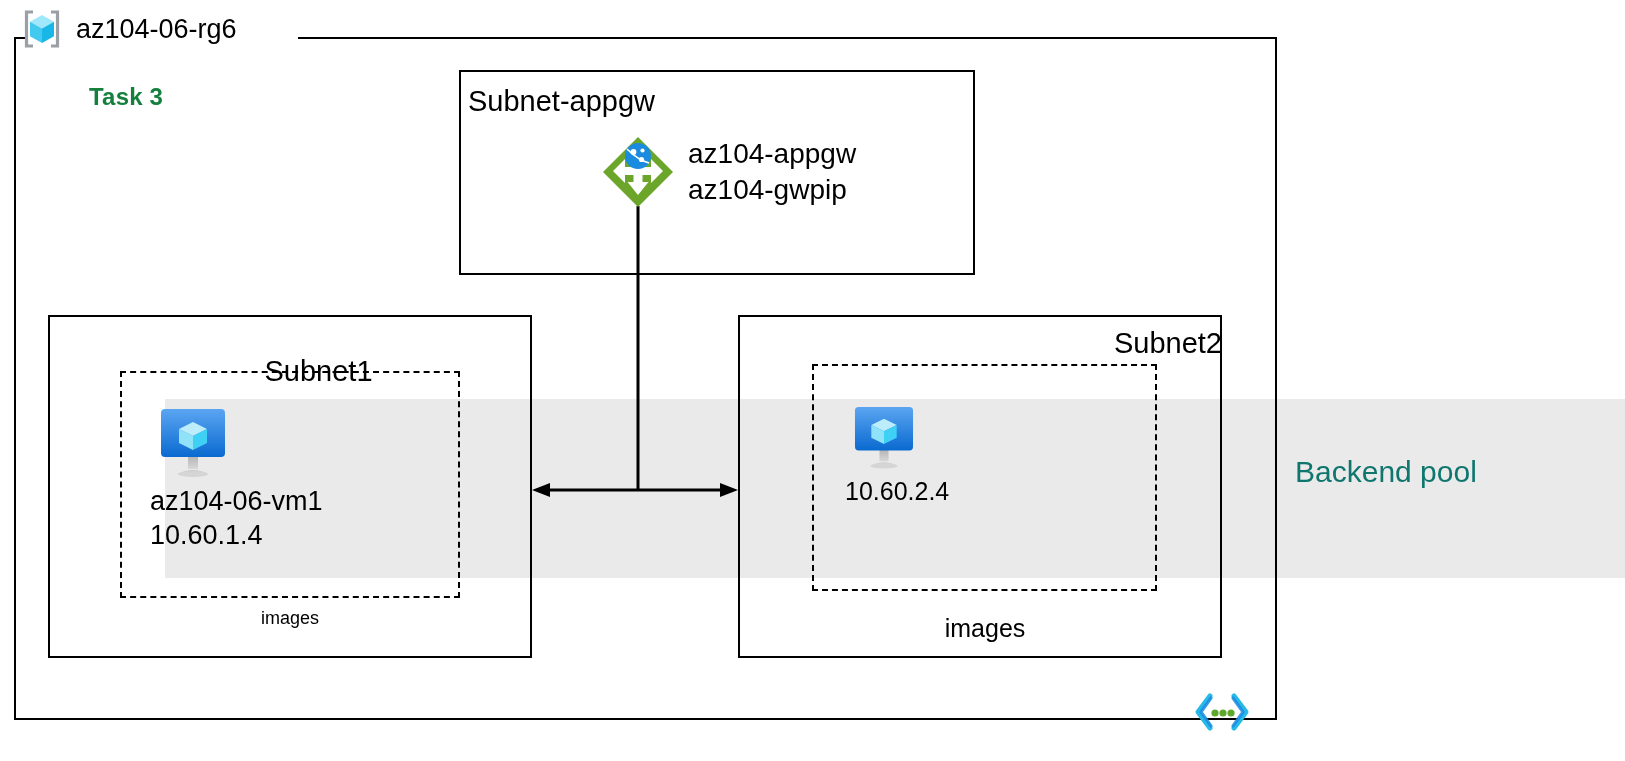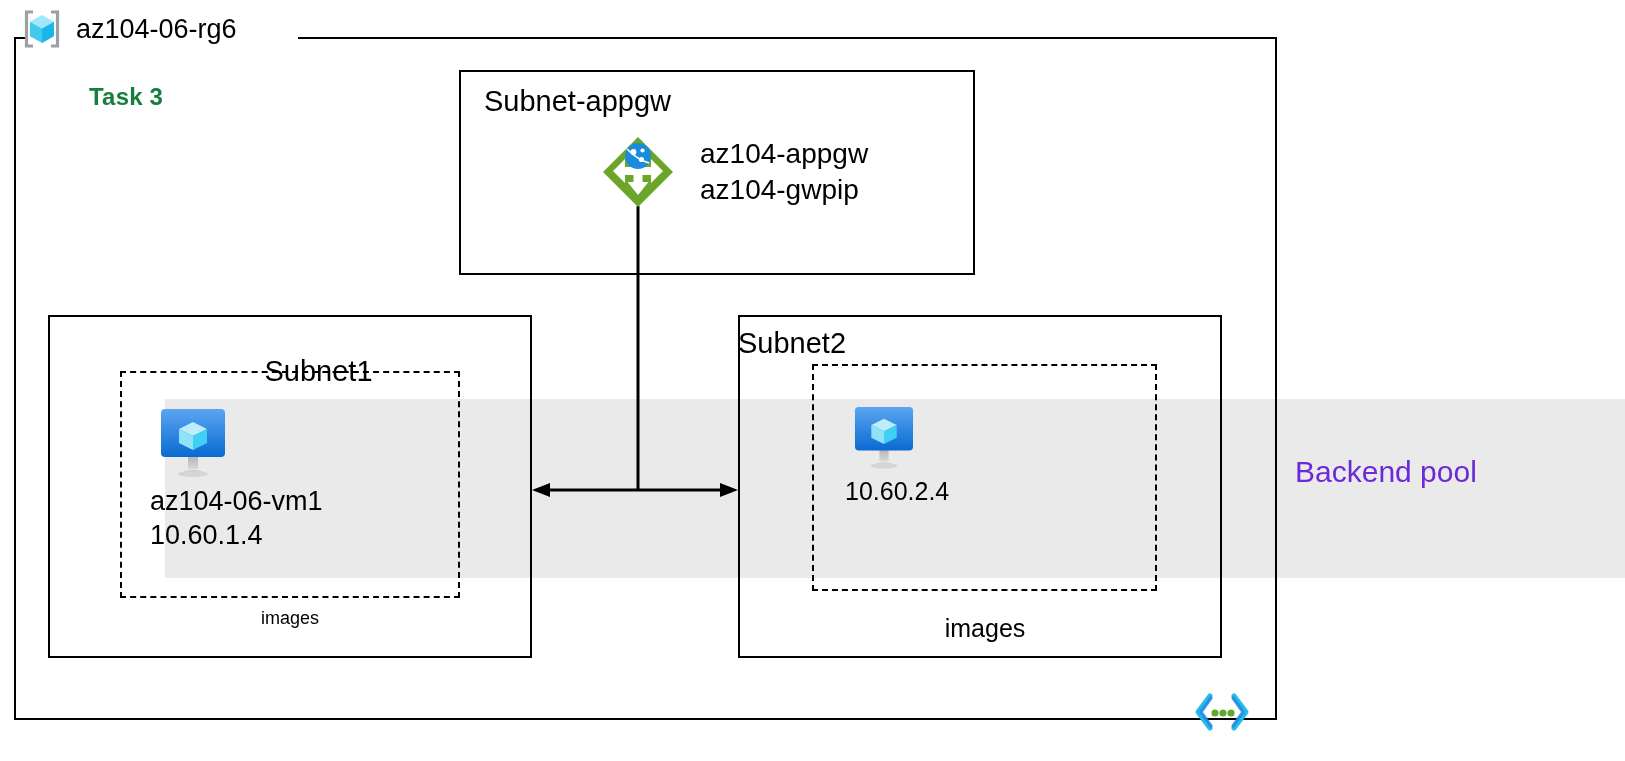--- a/index.html
+++ b/index.html
@@ -82,21 +82,21 @@
     top: 399px;
     width: 1460px;
     height: 179px;
     background: #EAEAEA;
   }
   #backend-pool-label {
     position: absolute;
     left: 1295px;
     top: 455px;
     font-size: 30px;
-    color: #6d28d9;
+    color: #0f766e;
     white-space: nowrap;
   }
 
   
   .subnet-box {
     position: absolute;
     border: 2px solid #000000;
     box-sizing: border-box;
     background: transparent;
   }
@@ -118,35 +118,35 @@
     width: 484px;
     height: 343px;
   }
   .subnet-title {
     position: absolute;
     font-size: 29px;
     color: #000000;
     white-space: nowrap;
   }
   #subnet-appgw-title {
-    left: 484px;
+    left: 468px;
     top: 85px;
   }
   #subnet1-title {
     left: 48px;
     top: 327px;
     width: 541px;
     text-align: center;
     margin-top: 28px;
   }
   #subnet2-title {
     left: 738px;
     top: 327px;
     width: 484px;
-    text-align: left;
+    text-align: right;
   }
 
   
   .dashed-box {
     position: absolute;
     border: 2px dashed #000000;
     box-sizing: border-box;
     background: transparent;
   }
   #vm1-dashed {
@@ -207,21 +207,21 @@
     pointer-events: none;
   }
 
   
   #appgw-node {
     position: absolute;
     left: 600px;
     top: 134px;
     display: flex;
     align-items: center;
-    gap: 24px;
+    gap: 12px;
   }
   .appgw-icon {
     position: relative;
     width: 76px;
     height: 76px;
     flex: 0 0 auto;
   }
   #appgw-labels {
     display: flex;
     flex-direction: column;

